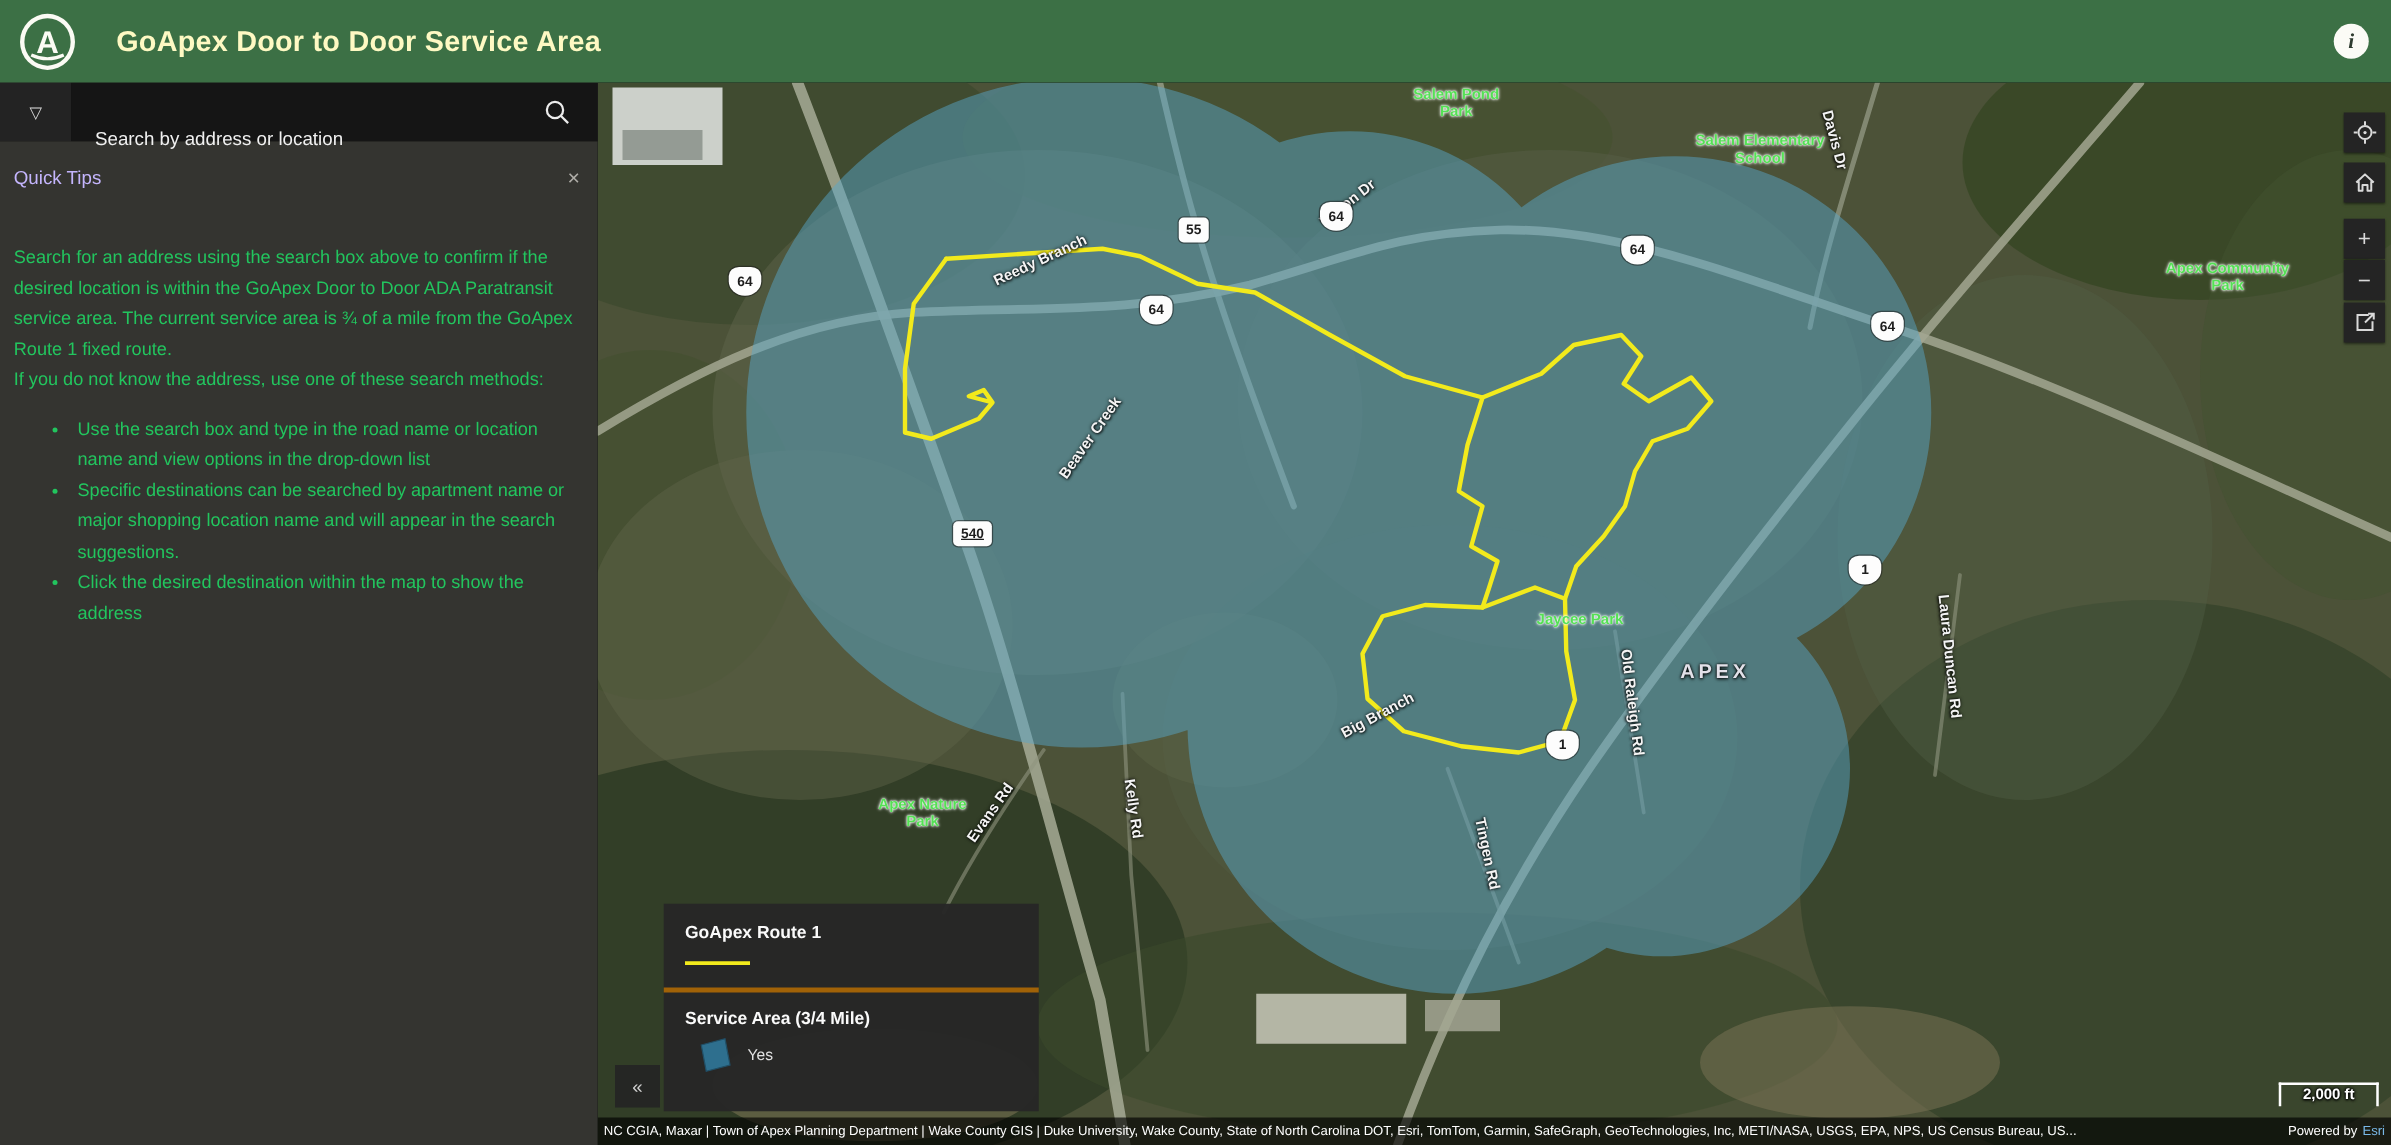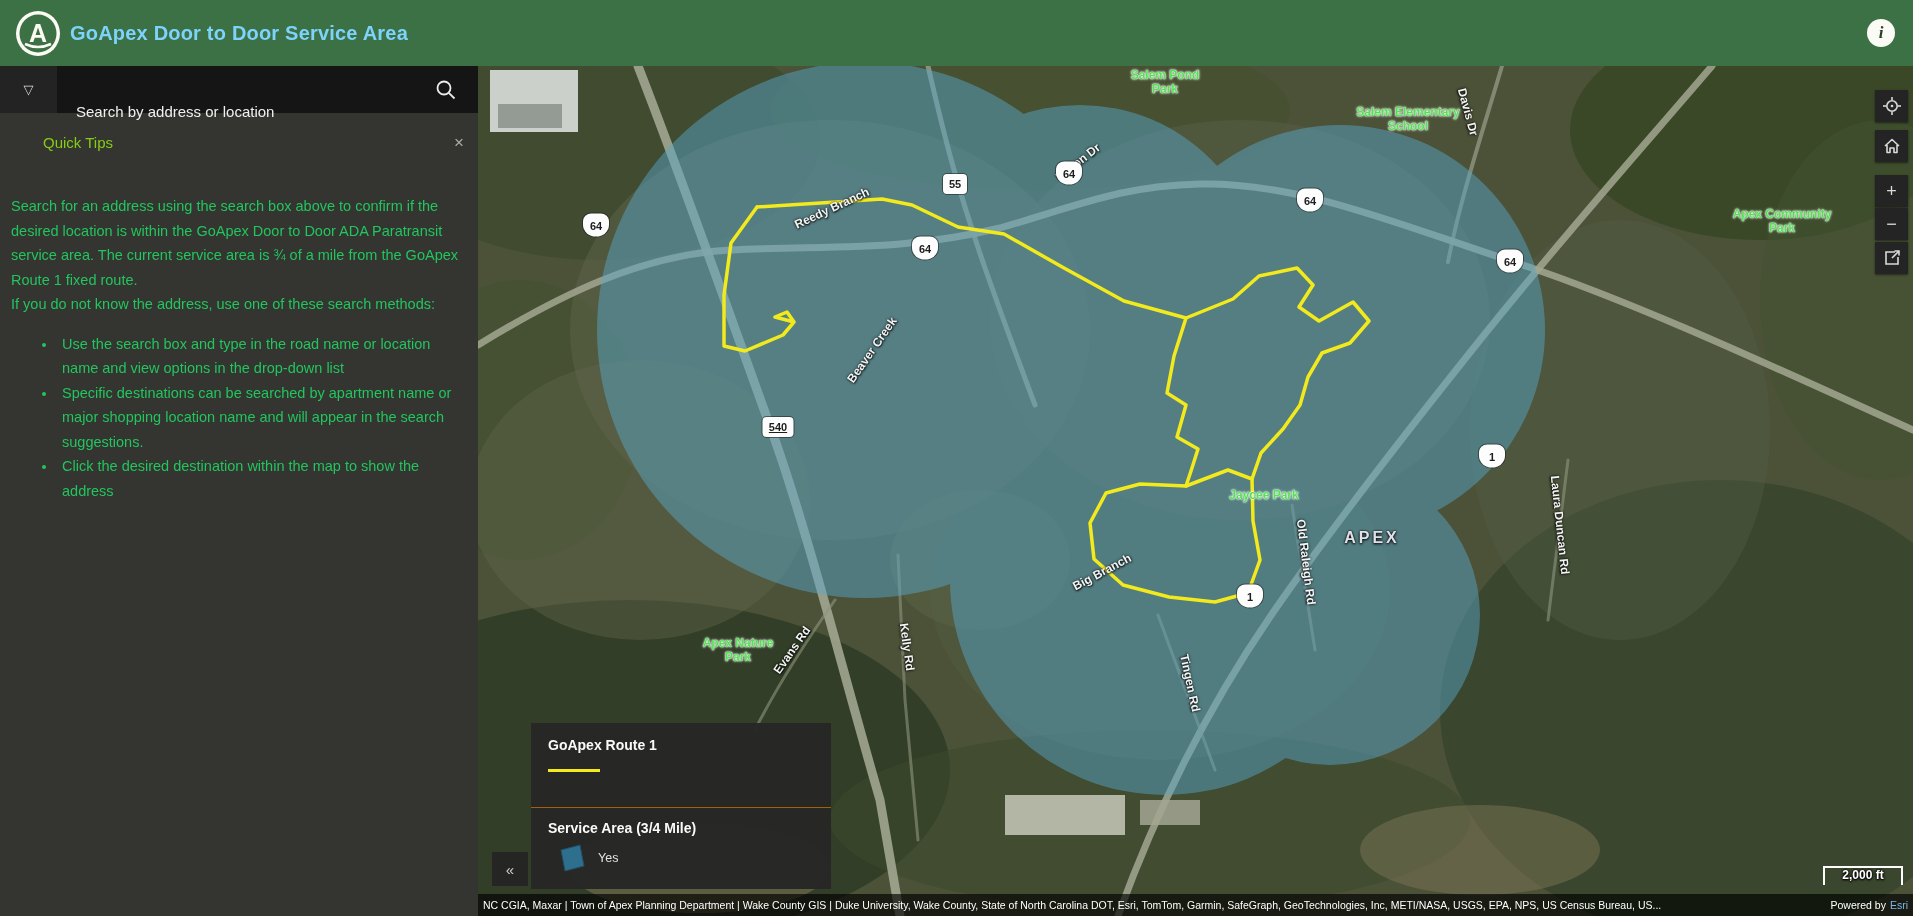--- a/index.html
+++ b/index.html
@@ -4,39 +4,39 @@
 <style>
   * { box-sizing: border-box; margin: 0; padding: 0; }
   html,body { width:1913px; height:916px; overflow:hidden; }
   body { font-family:"Liberation Sans", sans-serif; background:#222; }
   .app { position:relative; width:1913px; height:916px; }
 
   
   .header { position:absolute; left:0; top:0; width:100%; height:66px;
     background:#3c7045; display:flex; align-items:center; z-index:30; }
   .logo { width:46px; height:47px; margin-left:15px; flex:0 0 auto; }
-  .app-title { color:#7dd3fc; font-size:20px; font-weight:700; margin-left:9px; letter-spacing:.2px; }
+  .app-title { color:#fef9c3; font-size:23px; font-weight:700; margin-left:32px; letter-spacing:.2px; }
   .info-btn { position:absolute; right:18px; top:19px; width:28px; height:28px; border-radius:50%;
     background:#fbfbf6; border:none; color:#2e3b30; font-family:"Liberation Serif", serif;
     font-size:17px; font-weight:700; font-style:italic; cursor:pointer; line-height:28px; text-align:center; }
 
   
   .sidebar { position:absolute; left:0; top:66px; width:478px; height:850px; background:#343430; z-index:20; }
   .searchbar { display:flex; height:47px; background:#151515; align-items:stretch; }
   .dd-btn { width:57px; background:#232323; border:none; color:#d8d8d8; font-size:13px; cursor:pointer; }
   .search-input-wrap { flex:1; display:flex; align-items:center; background:#151515; }
   .search-input { flex:1; background:transparent; border:none; outline:none; color:#fdba74;
     font-size:15px; padding-left:19px; font-family:"Liberation Sans", sans-serif;margin-top:44px; }
   .search-input::placeholder { color:#f0f0f0; opacity:1; }
   .search-btn { width:64px; background:transparent; border:none; cursor:pointer;
     display:flex; align-items:center; justify-content:center; }
 
   .tips { color:#d8d6d1; }
   .tips-header { display:flex; align-items:center; justify-content:space-between; padding:21px 14px 0 11px; }
-  .tips-title { font-size:15px; color:#84cc16; font-weight:400;margin-left:32px; }
+  .tips-title { font-size:15px; color:#c4b5fd; font-weight:400; }
   .tips-close { background:none; border:none; color:#aeaca7; font-size:17px; cursor:pointer; line-height:1; }
   .tips-body { padding:43px 8px 0 11px; font-size:14.5px; line-height:24.5px; color:#22c55e; }
   .tips-body p { margin:0; }
   .tips-list { margin:15px 0 0 0; padding-left:46px; }
   .tips-list li { padding-left:5px; }
 
   
   .map { position:absolute; left:478px; top:66px; width:1435px; height:850px; overflow:hidden;
     background:#000000; cursor:default; }
   .map-svg { position:absolute; inset:0; }
@@ -67,21 +67,21 @@
   #ctrl-zoomin { right:5px; top:109px; }
   #ctrl-zoomout{ right:5px; top:142px; }
   #ctrl-share  { right:5px; top:176px; }
 
   .collapse-btn { position:absolute; left:14px; top:786px; width:36px; height:34px; background:rgba(36,36,36,.92);
     border:none; color:#cfcfcf; font-size:15px; cursor:pointer; z-index:12; }
 
   
   .legend { position:absolute; left:53px; top:657px; width:300px; height:166px;
     background:rgba(38,38,38,.96); z-index:11; color:#f5f5f5; }
-  .legend-sec1 { height:85px; border-bottom:1px solid #a16207; padding:14px 0 0 17px; }
+  .legend-sec1 { height:71px; border-bottom:4px solid #a16207; padding:14px 0 0 17px; }
   .legend-sec2 { padding:12px 0 0 17px; }
   .legend-title { font-size:14px; font-weight:700; color:#fafafa; }
   .legend-line { width:52px; height:3px; background:var(--route-color,#f2ea1c); margin-top:16px; }
   .legend-row { display:flex; align-items:center; margin-top:8px; margin-left:11px; }
   .legend-row svg { display:block; }
   .legend-item-label { font-size:12.5px; color:#e2e2e2; margin-left:13px; }
 
   
   .scalebar { position:absolute; left:1345px; top:800px; width:80px; height:19px;
     border:2px solid #fff; border-bottom:none; z-index:11; pointer-events:none; }

